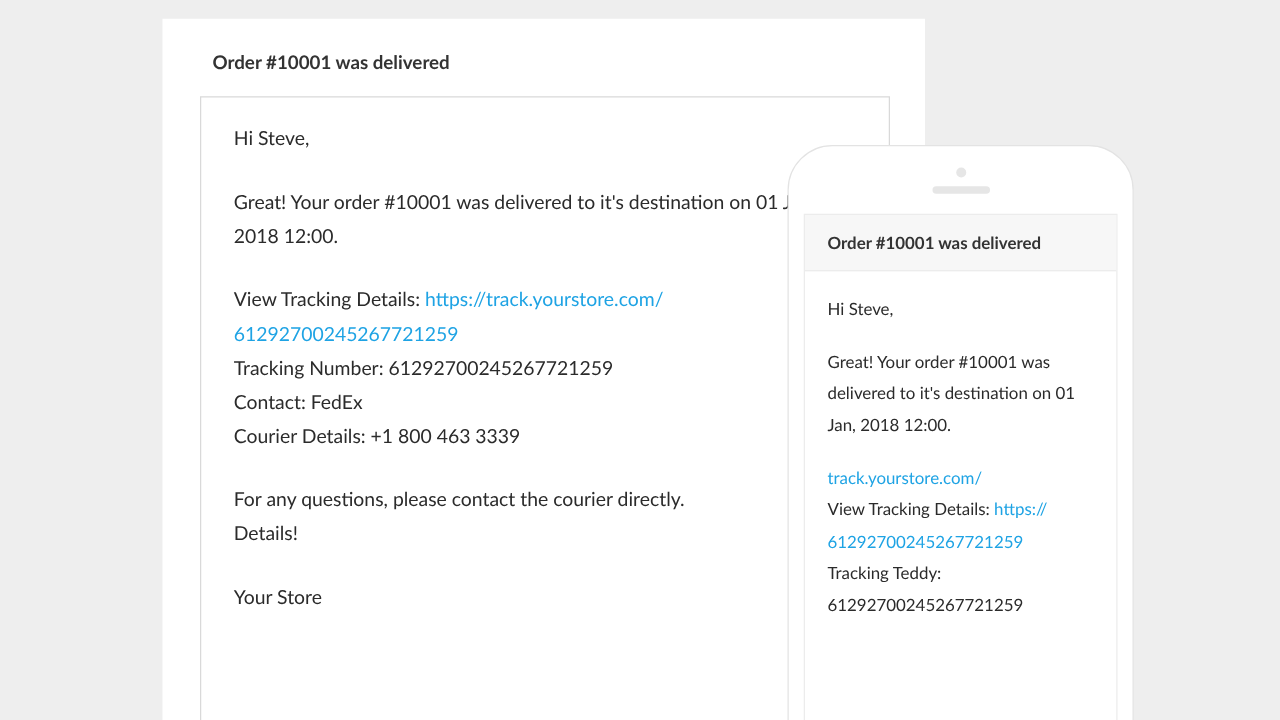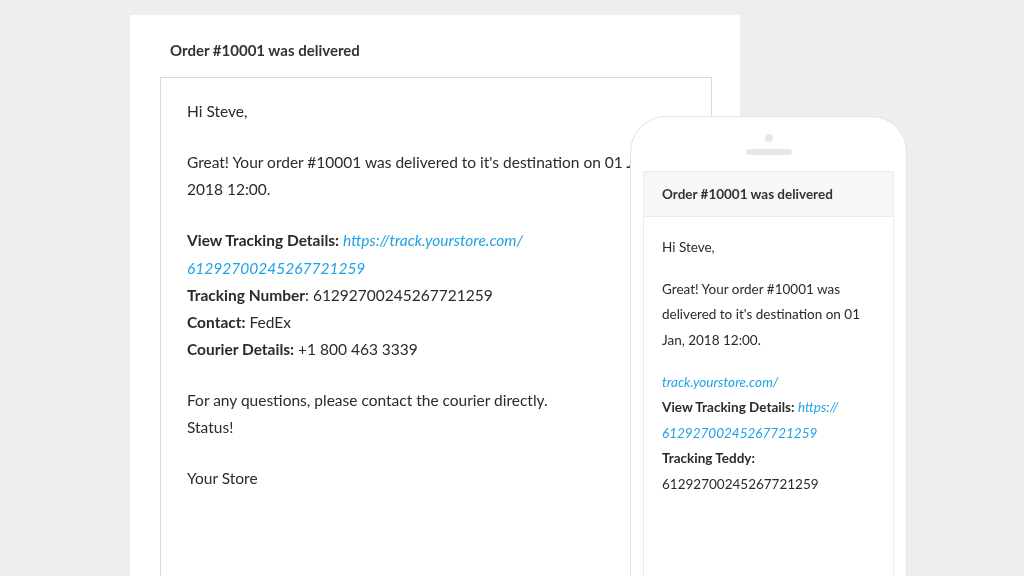--- a/index.html
+++ b/index.html
@@ -31,22 +31,22 @@
   .desktop-card .body-box {
     border: 1px solid #d9d9d9;
     padding: 20px 26px 40px 26px;
     font-size: 15.5px;
     line-height: 1.75;
     color: #2b2b2b;
     height: 560px;          
   }
   .desktop-card .body-box p { margin-bottom: 0; }
   .desktop-card .body-box .para-gap { height: 24px; }
-  .link { color: #1ea3e4; text-decoration: none; font-style: italic; }
-  .bold { font-weight: 700; }
+  .link { color: #1ea3e4; text-decoration: none; }
+  .bold { font-weight: 400; }
 
   
   .phone {
     position: absolute;
     left: 630px;
     top: 116px;
     width: 277px;
     height: 520px;           
     background: #ffffff;
     border-radius: 36px 36px 0 0;
@@ -122,21 +122,21 @@
       <span class="bold">Contact:</span><span> FedEx</span>
     </p>
 
 
     <p>
       <span class="bold">Courier Details:</span><span> +1 800 463 3339</span>
     </p>
 
     <div class="para-gap"></div>
     <p>For any questions, please contact the courier directly.</p>
-    <p>Status!</p>
+    <p>Details!</p>
 
     <div class="para-gap"></div>
     <p>Your Store</p>
   </div>
 </div>
 
 <div class="phone">
   <div class="topbar">
     <div class="camera"></div>
     <div class="speaker"></div>

